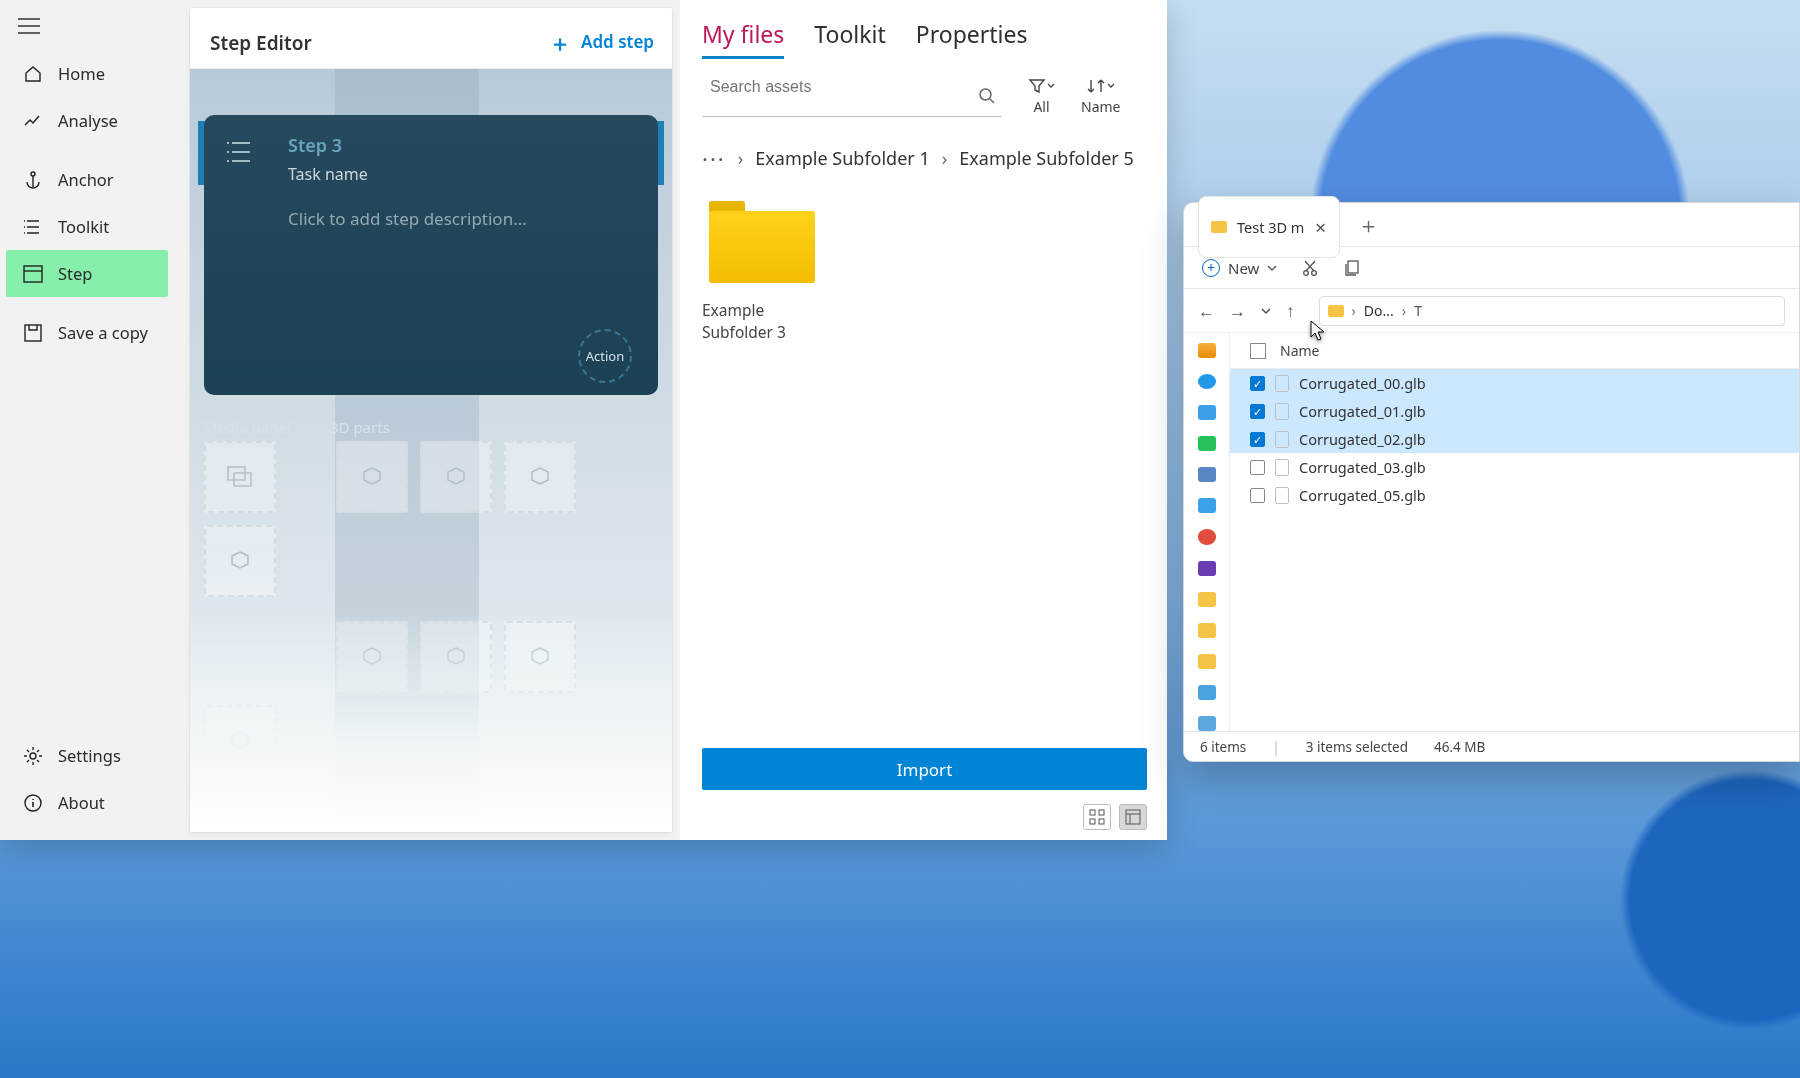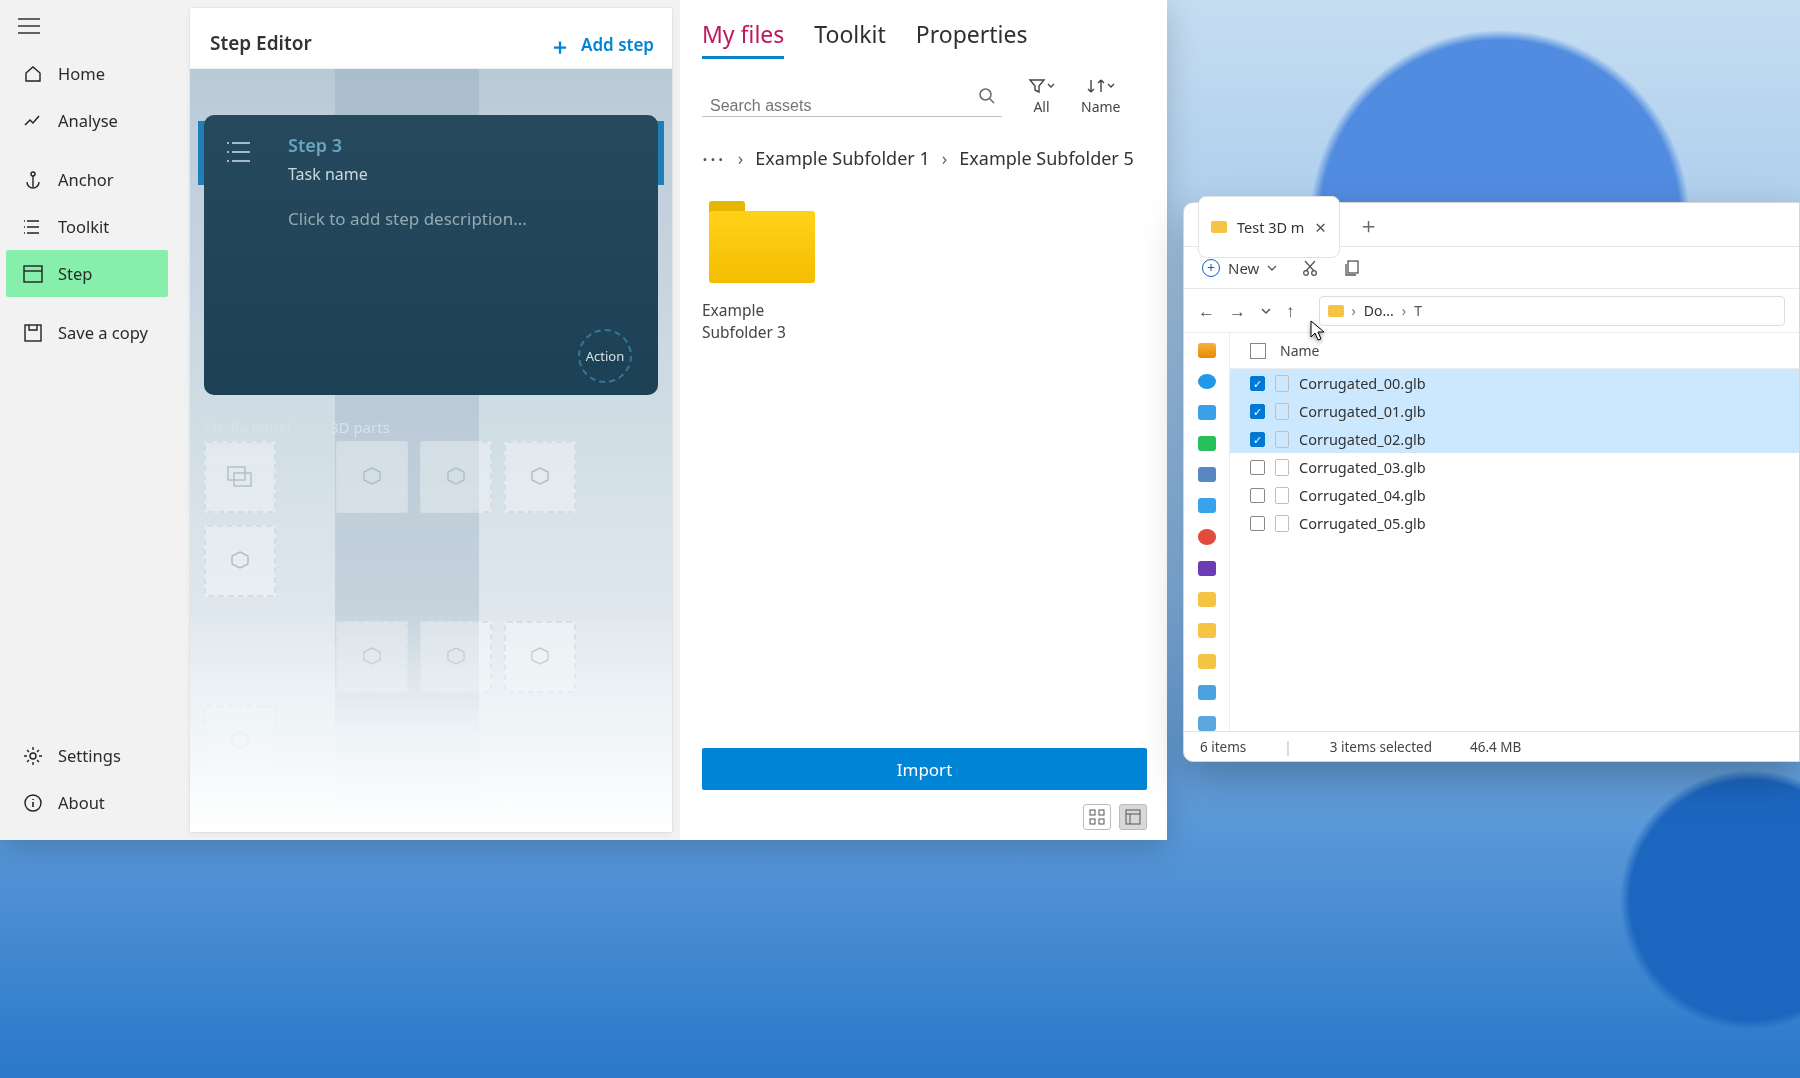--- a/index.html
+++ b/index.html
@@ -54,21 +54,21 @@
 
 .editor{
   width:506px;background:var(--sidebar-bg);display:flex;flex-direction:column;
 }
 .editor-card{
   margin:8px 8px 8px 16px;background:#fff;height:calc(100% - 16px);
   border-radius:2px;position:relative;display:flex;flex-direction:column;
   box-shadow:0 0 0 1px rgba(0,0,0,.03),0 2px 6px rgba(0,0,0,.06);
 }
 .editor-head{
-  display:flex;align-items:flex-end;justify-content:space-between;
+  display:flex;align-items:flex-start;justify-content:space-between;
   padding:22px 18px 12px 20px;border-bottom:1px solid #eee;
 }
 .editor-title{font-weight:600;font-size:19px}
 .add-step{display:flex;gap:10px;align-items:center;color:var(--accent-btn);font-weight:600;font-size:17px;cursor:pointer}
 .add-step .plus{font-size:22px;line-height:1}
 .stage-view{
   flex:1;margin:0 0 0 0;position:relative;overflow:hidden;
   background:
     linear-gradient(180deg,rgba(120,160,190,.55),rgba(130,170,200,.15)),
     linear-gradient(90deg,rgba(255,255,255,.2) 0 30%,rgba(80,120,150,.2) 30% 60%,rgba(255,255,255,.25) 60% 100%);
@@ -110,21 +110,21 @@
 }
 
 
 .assets{flex:1;display:flex;flex-direction:column;background:#fff;padding:4px 20px 10px 22px}
 .tabs{display:flex;gap:30px;padding:14px 0 14px 0}
 .tab{font-size:23px;color:#303030;padding-bottom:6px;cursor:pointer}
 .tab.active{color:#be185d;border-bottom:3px solid var(--accent)}
 .asset-tools{display:flex;align-items:flex-start;gap:26px;margin-top:4px}
 .search{
   flex:0 0 300px;height:40px;border-bottom:1.5px solid #bfbfbf;position:relative;
-  display:flex;align-items:flex-end;padding:0 30px 0 6px;color:#666
+  display:flex;align-items:flex-start;padding:0 30px 0 6px;color:#666
 }
 .search input{border:none;outline:none;font-size:16px;width:100%;background:transparent;color:#555}
 .search .mag{position:absolute;right:6px;top:10px;color:#666}
 .toolcol{display:flex;flex-direction:column;align-items:center;font-size:14px;color:#444;gap:2px;cursor:pointer}
 .toolcol .ti{font-size:19px;display:flex;gap:1px;align-items:center}
 .breadcrumb{display:flex;align-items:center;gap:12px;margin-top:26px;font-size:18px;color:#333}
 .breadcrumb .dots{font-size:22px;letter-spacing:2px;color:#555;cursor:pointer}
 .breadcrumb .chev{color:#666}
 .folder{
   margin-top:28px;width:120px;display:flex;flex-direction:column;align-items:center;gap:16px;cursor:pointer
@@ -169,21 +169,21 @@
 .ex-sidebar .sic{width:18px;height:18px;border-radius:3px}
 .ex-list{flex:1;position:relative}
 .ex-head{display:flex;align-items:center;height:36px;padding-left:20px;border-bottom:1px solid #eee}
 .ex-head .ck{width:16px;height:16px;border:1px solid #888;margin-right:14px}
 .ex-head .hname{color:#444;font-size:14px}
 .ex-row{display:flex;align-items:center;height:28px;padding-left:20px;font-size:14.5px;gap:10px}
 .ex-row.sel{background:var(--select-blue)}
 .ex-row .ck{width:15px;height:15px;border:1px solid #888;border-radius:2px}
 .ex-row.sel .ck{background:var(--select-ck);border-color:var(--select-ck);color:#fff;display:flex;align-items:center;justify-content:center;font-size:11px}
 .ex-row .fic{width:14px;height:17px;border:1px solid #bfbfbf;border-radius:2px}
-.ex-status{height:30px;border-top:1px solid #e4e4e4;display:flex;align-items:center;gap:38px;padding:0 16px;font-size:13.5px;color:#444}
+.ex-status{height:30px;border-top:1px solid #e4e4e4;display:flex;align-items:center;gap:26px;padding:0 16px;font-size:13.5px;color:#444}
 .ex-status .sep{color:#bbb}
 
 
 .cursor{position:absolute;left:1310px;top:320px;width:16px;height:22px}
 .cursor svg{filter:drop-shadow(0 2px 2px rgba(0,0,0,.4))}
 
 
 svg{display:block}
 </style>
 </head>
@@ -531,25 +531,20 @@
               <span>Corrugated_02.glb</span>
             </div>
             <div class="ex-row">
               <span class="ck"></span>
               <span class="fic"></span>
               <span>Corrugated_03.glb</span>
             </div>
             <div class="ex-row">
               <span class="ck"></span>
               <span class="fic"></span>
-              <span>Corrugated_04.glb</span>
-            </div>
-            <div class="ex-row">
-              <span class="ck"></span>
-              <span class="fic"></span>
               <span>Corrugated_05.glb</span>
             </div>
           </div>
       </div>
     </div>
 
     <div class="ex-status">
       <span>6 items</span>
       <span class="sep">|</span>
       <span>3 items selected</span>

